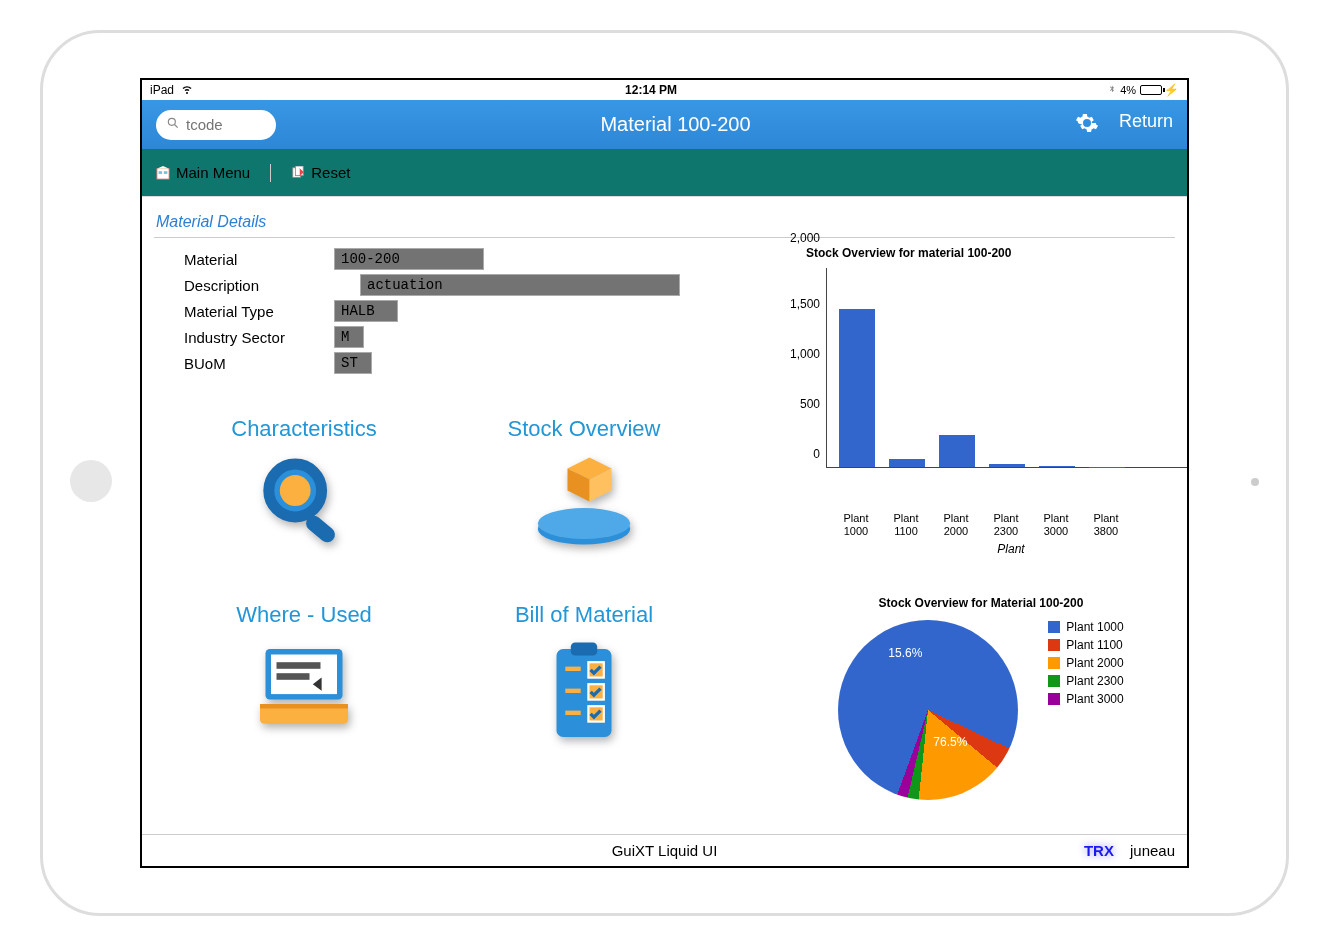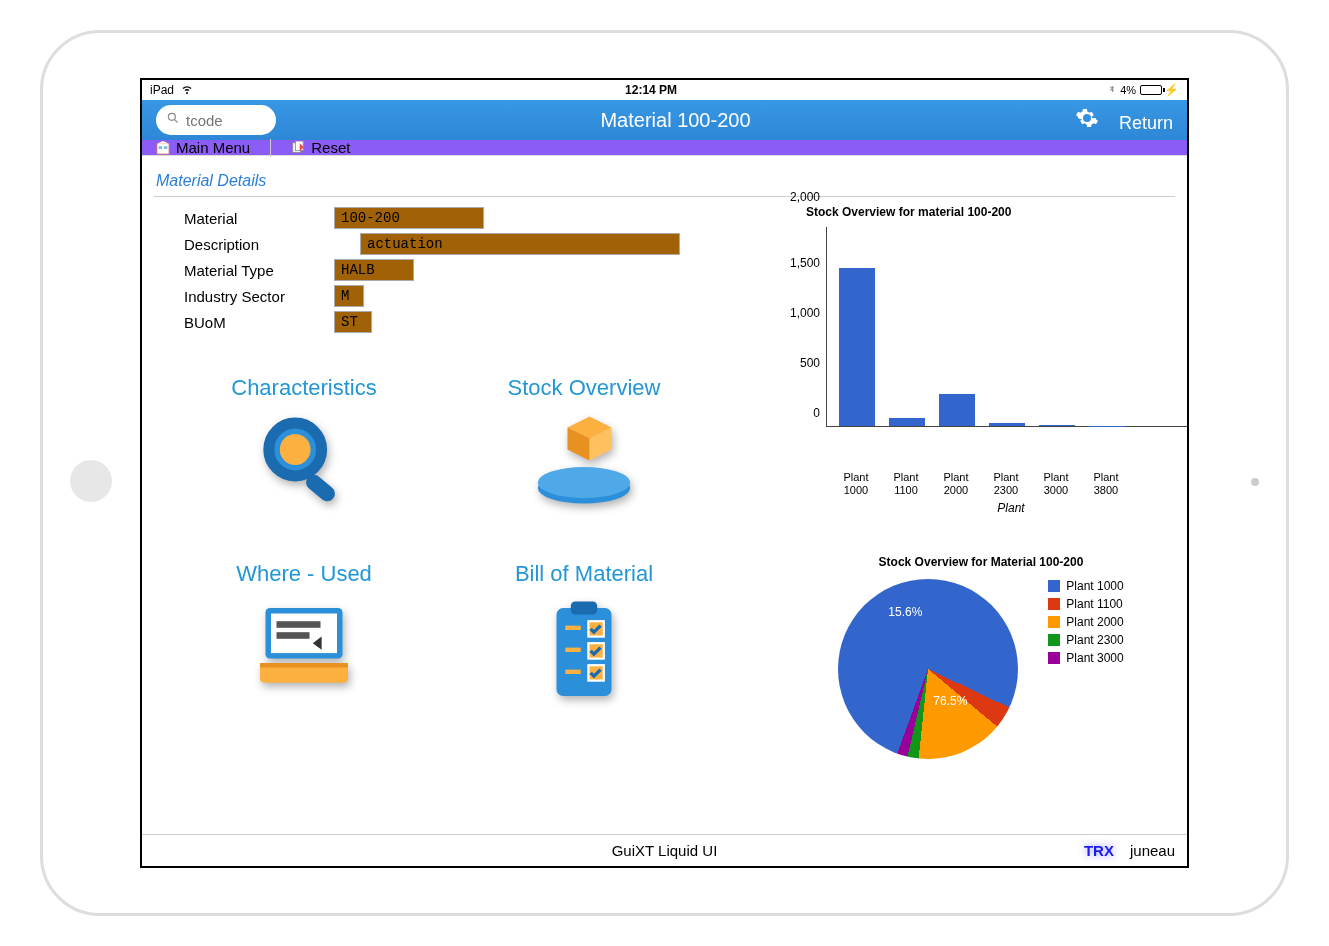--- a/index.html
+++ b/index.html
@@ -17,49 +17,49 @@
   .statusbar .left { display:flex; gap:6px; align-items:center; }
   .statusbar .right { display:flex; gap:4px; align-items:center; font-size:11px;}
   .wifi-icon svg { width:14px; height:12px; }
   .batt { display:flex; align-items:center; gap:2px;}
   .batt-body { width:22px; height:10px; border:1px solid #000; border-radius:2px; position:relative; }
   .batt-body::after { content:""; position:absolute; right:-4px; top:2px; width:2px; height:4px; background:#000; }
   .batt-fill { width:3px; height:100%; background:#000; }
   .bt-icon svg{ width:8px; height:12px;}
 
   
-  .header { height: 40px; background: linear-gradient(#3897e4,#2d87d6); display:flex; align-items:center; padding:12px 14px; color:#fff; }
+  .header { height: 49px; background: linear-gradient(#3897e4,#2d87d6); display:flex; align-items:center; padding:12px 14px; color:#fff; }
   .searchbox { width: 120px; height:30px; background:#fff; border-radius:15px; display:flex; align-items:center; padding:0 10px; gap:6px;}
   .searchbox input { border:none; outline:none; width:70px; font-size:15px; color:#999; background:transparent;}
   .mag-icon { color:#888; }
   .mag-icon svg{ width:14px;height:14px;}
   .header-title { flex:1; text-align:center; font-size:20px; font-weight:500; color:#fff;}
-  .header-right { display:flex; align-items:flex-end; gap:20px;}
+  .header-right { display:flex; align-items:flex-start; gap:20px;}
   .return { font-size:18px; color:#fff; cursor:pointer;}
   .gear-icon svg{ width:24px;height:24px; fill:#fff;}
 
   
-  .toolbar { height:16px; background:#8b5cf6; border-bottom:1px solid #ddd; display:flex; align-items:center; padding:0 14px; gap:20px; font-size:15px;}
+  .toolbar { height:48px; background:#0f766e; border-bottom:1px solid #ddd; display:flex; align-items:center; padding:0 14px; gap:20px; font-size:15px;}
   .toolbar .item { display:flex; align-items:center; gap:6px; cursor:pointer;}
   .toolbar .sep { width:1px; height:18px; background:#ccc;}
   .tb-icon { width:14px;height:14px; display:inline-block;}
 
   
   .content { padding: 12px; }
   .section-title { color:#2b7fd6; font-style:italic; font-size:16px; padding:4px 2px;}
   .section-line { border-top:1px solid #ccc; margin-top:2px;}
 
   .details-row { display:flex; gap:32px; margin-top:8px;}
   .fields { width: 530px; padding-left:30px;}
   .field { display:flex; align-items:center; height:26px; font-size:15px; }
   .field label { width:150px;}
-  .field .val { font-family: "Courier New", monospace; font-size:14px; background:#a16207; border:1px solid #aaa; padding:1px 6px; height:22px; display:inline-flex; align-items:center;}
+  .field .val { font-family: "Courier New", monospace; font-size:14px; background:#737373; border:1px solid #aaa; padding:1px 6px; height:22px; display:inline-flex; align-items:center;}
   .w1 { width:150px;}
   .w2 { width:320px;margin-left:26px;}
-  .w3 { width:80px;}
+  .w3 { width:64px;}
   .w4 { width:30px;}
   .w5 { width:75px;}
   .w6 { width:38px;}
 
   .charts { flex:1; }
 
   
   .barchart-title { font-size:12px; font-weight:bold; text-align:left; margin-bottom:8px; margin-left:40px;}
   .barchart { position:relative; height:240px; width:430px; display:flex; }
   .bar-y { width:60px; position:relative;}

